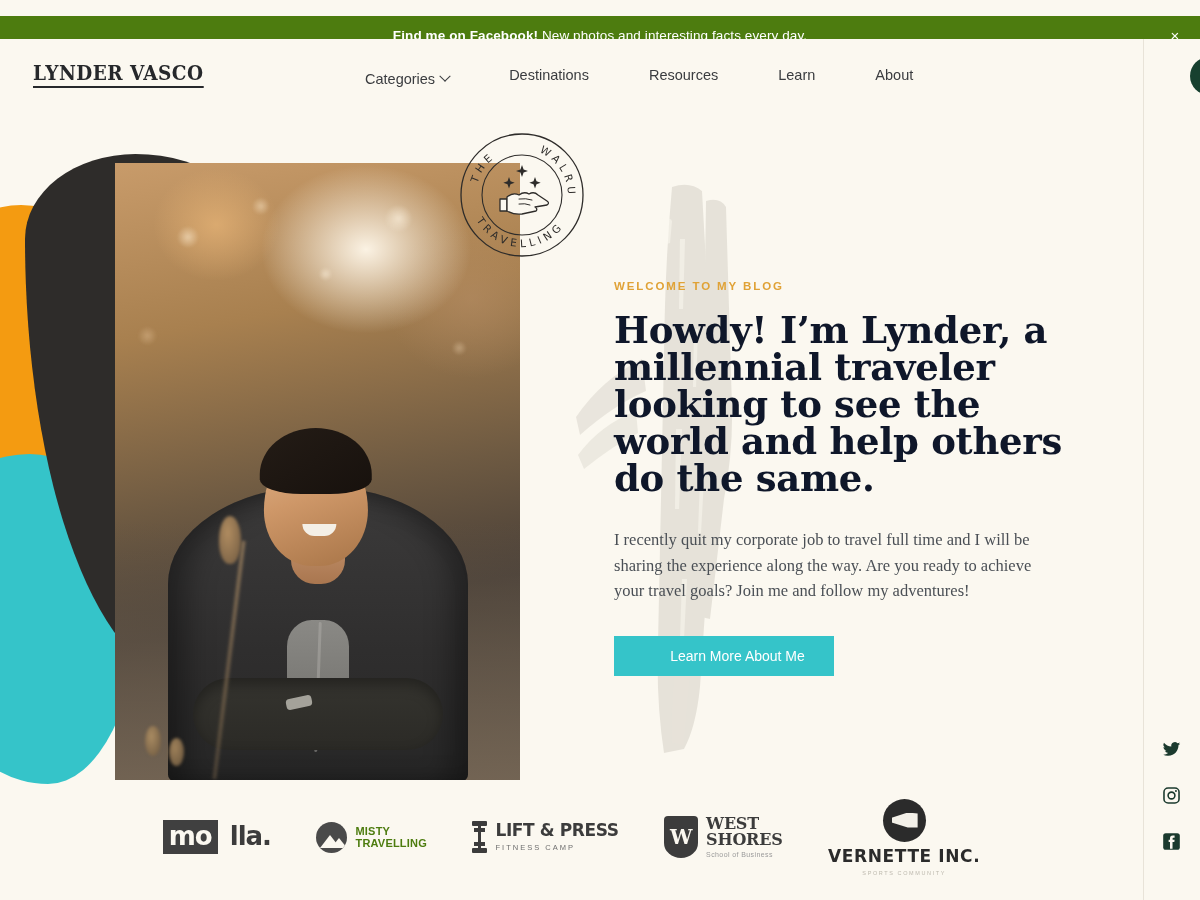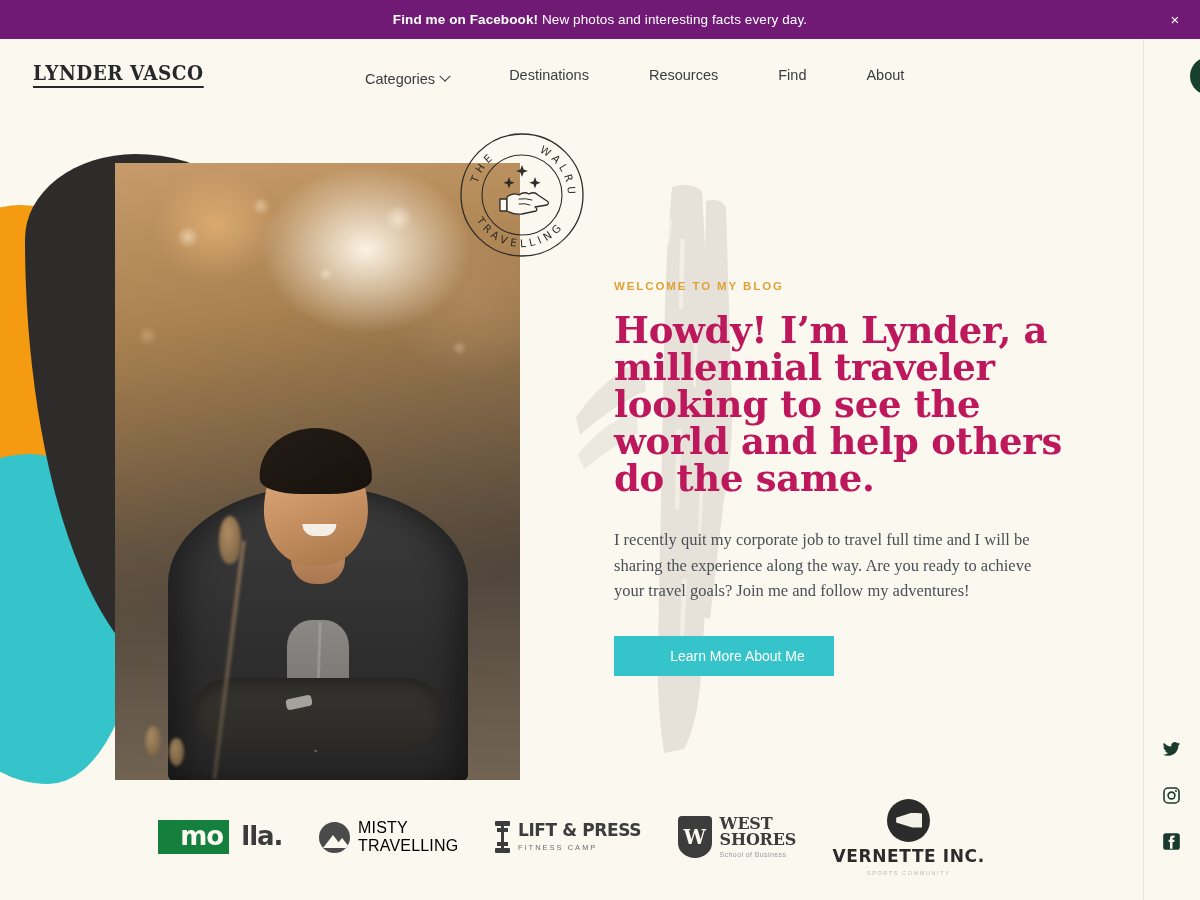--- a/index.html
+++ b/index.html
@@ -13,24 +13,24 @@
 
   body {
     font-family: "Liberation Sans", sans-serif;
     background: #FBF8F0;
     position: relative;
   }
 
   
   .announce {
     position: absolute;
-    top: 0; left: 0;
+    top: 16px; left: 0;
     width: 1200px;
     height: 39px;
-    background: #701a75;
+    background: #4d7c0f;
     display: flex;
     align-items: center;
     justify-content: center;
   }
   .announce-text {
     font-size: 13.5px;
     color: #FFFFFF;
     letter-spacing: .1px;
   }
   .announce-text b { font-weight: 700; }
@@ -334,21 +334,21 @@
     font-weight: 700;
     color: #E0A236;
     text-transform: uppercase;
     margin-bottom: 20px;
   }
   .headline {
     font-family: "DejaVu Serif", serif;
     font-weight: 700;
     font-size: 37px;
     line-height: 1.0;
-    color: #be185d;
+    color: #0f172a;
     letter-spacing: -.3px;
     margin-bottom: 30px;
   }
   .lede {
     font-family: "Liberation Serif", serif;
     font-size: 16.5px;
     line-height: 1.55;
     color: #4A4F55;
     width: 448px;
     margin-bottom: 32px;
@@ -382,23 +382,23 @@
   .brand { display: flex; align-items: center; gap: 8px; cursor: pointer; }
   .brand-molla {
     display: flex; align-items: baseline;
     font-family: "DejaVu Sans", sans-serif;
     font-weight: 700;
     font-size: 26px;
     color: #3C3C3C;
     letter-spacing: -1px;
   }
   .molla-box {
-    background: #15803d;
+    background: #404040;
     color: #FBF8F0;
-    padding: 1px 6px 3px 22px;
+    padding: 1px 6px 3px 6px;
     margin-right: 12px;
   }
   .mount-circle {
     width: 31px; height: 31px;
     border-radius: 50%;
     background: #4A4A4A;
     position: relative;
     overflow: hidden;
     flex: none;
   }
@@ -412,24 +412,24 @@
   }
   .mount-peak2 {
     position: absolute;
     left: 15px; bottom: 5px;
     width: 0; height: 0;
     border-left: 8px solid transparent;
     border-right: 8px solid transparent;
     border-bottom: 10px solid #FBF8F0;
   }
   .brand-txt-misty {
-    font-size: 16px;
+    font-size: 11px;
     line-height: 1.12;
-    color: #000000;
-    font-weight: 400;
+    color: #4d7c0f;
+    font-weight: 700;
     letter-spacing: .2px;
   }
   .dumbbell {
     width: 15px; height: 36px;
     position: relative;
     flex: none;
   }
   .db-bar { position: absolute; left: 6px; top: 5px; width: 3px; height: 26px; background: #3C3C3C; }
   .db-top { position: absolute; left: 0; top: 2px; width: 15px; height: 5px; background: #3C3C3C; border-radius: 1px; }
   .db-bot { position: absolute; left: 0; bottom: 2px; width: 15px; height: 5px; background: #3C3C3C; border-radius: 1px; }
@@ -537,21 +537,21 @@
 
   <div class="header">
     <a class="logo" href="#">LYNDER VASCO</a>
     <nav class="nav">
       <div class="nav-item">
         <span>Categories</span>
         <i class="chev"></i>
       </div>
       <div class="nav-item">Destinations</div>
       <div class="nav-item">Resources</div>
-      <div class="nav-item">Find</div>
+      <div class="nav-item">Learn</div>
       <div class="nav-item">About</div>
     </nav>
   </div>
 
   <div class="hero-photo">
     <div class="ph-sky"></div>
     <div class="ph-bokeh"></div>
     <div class="ph-ground"></div>
     <div class="ph-body"></div>
     <div class="ph-shirt"></div>

